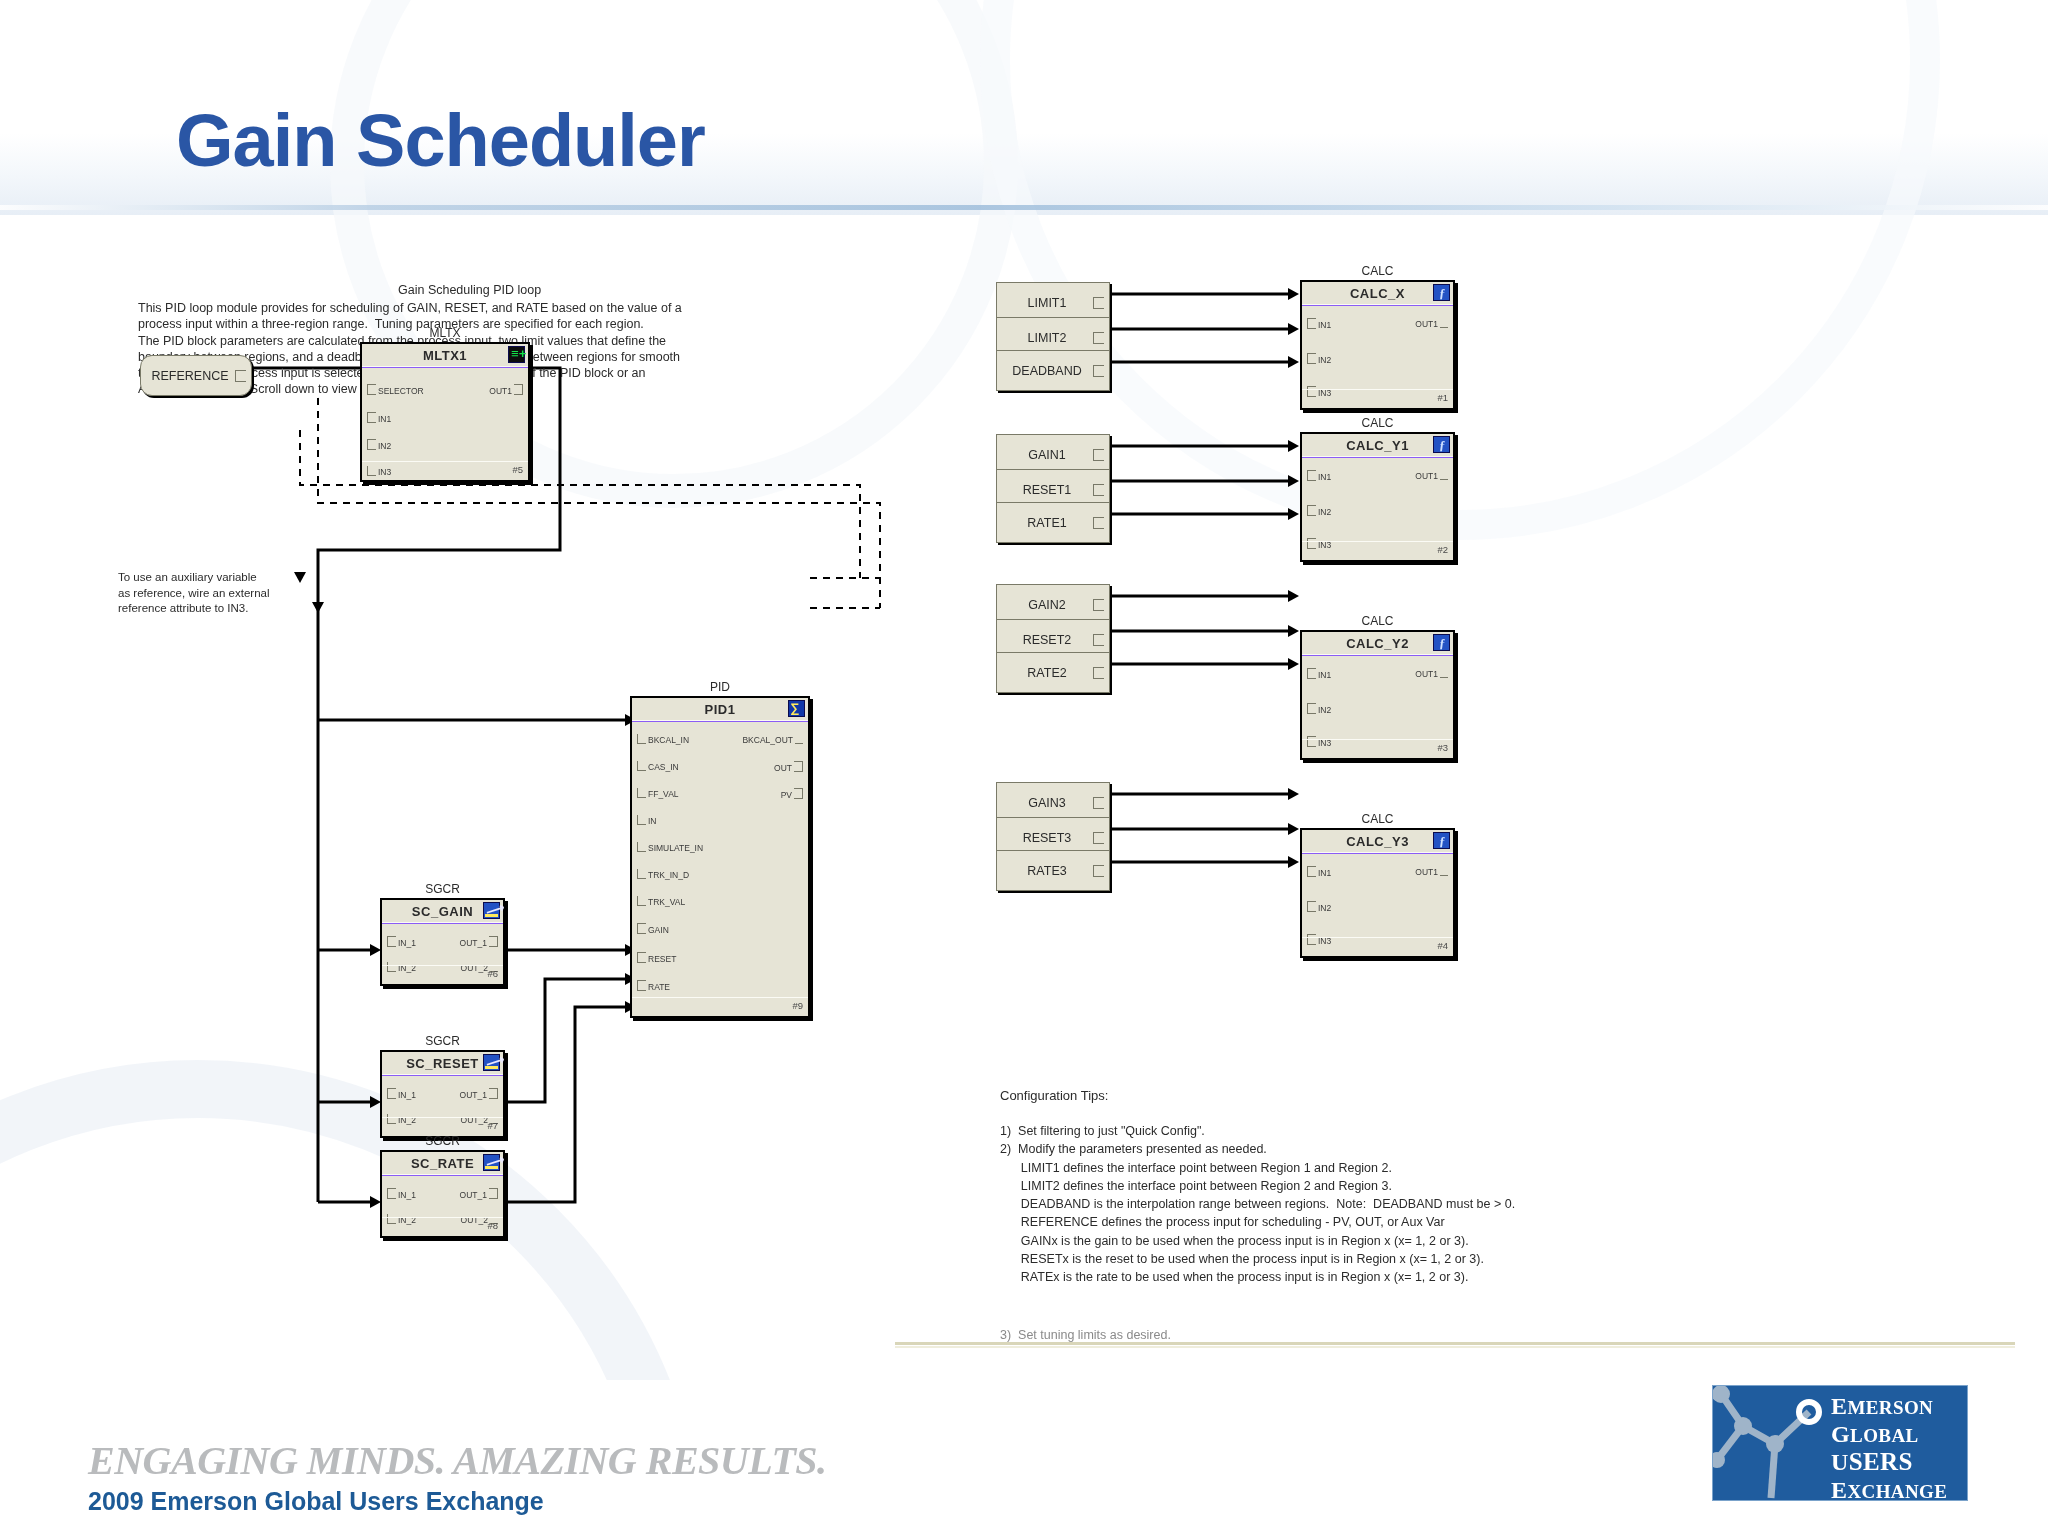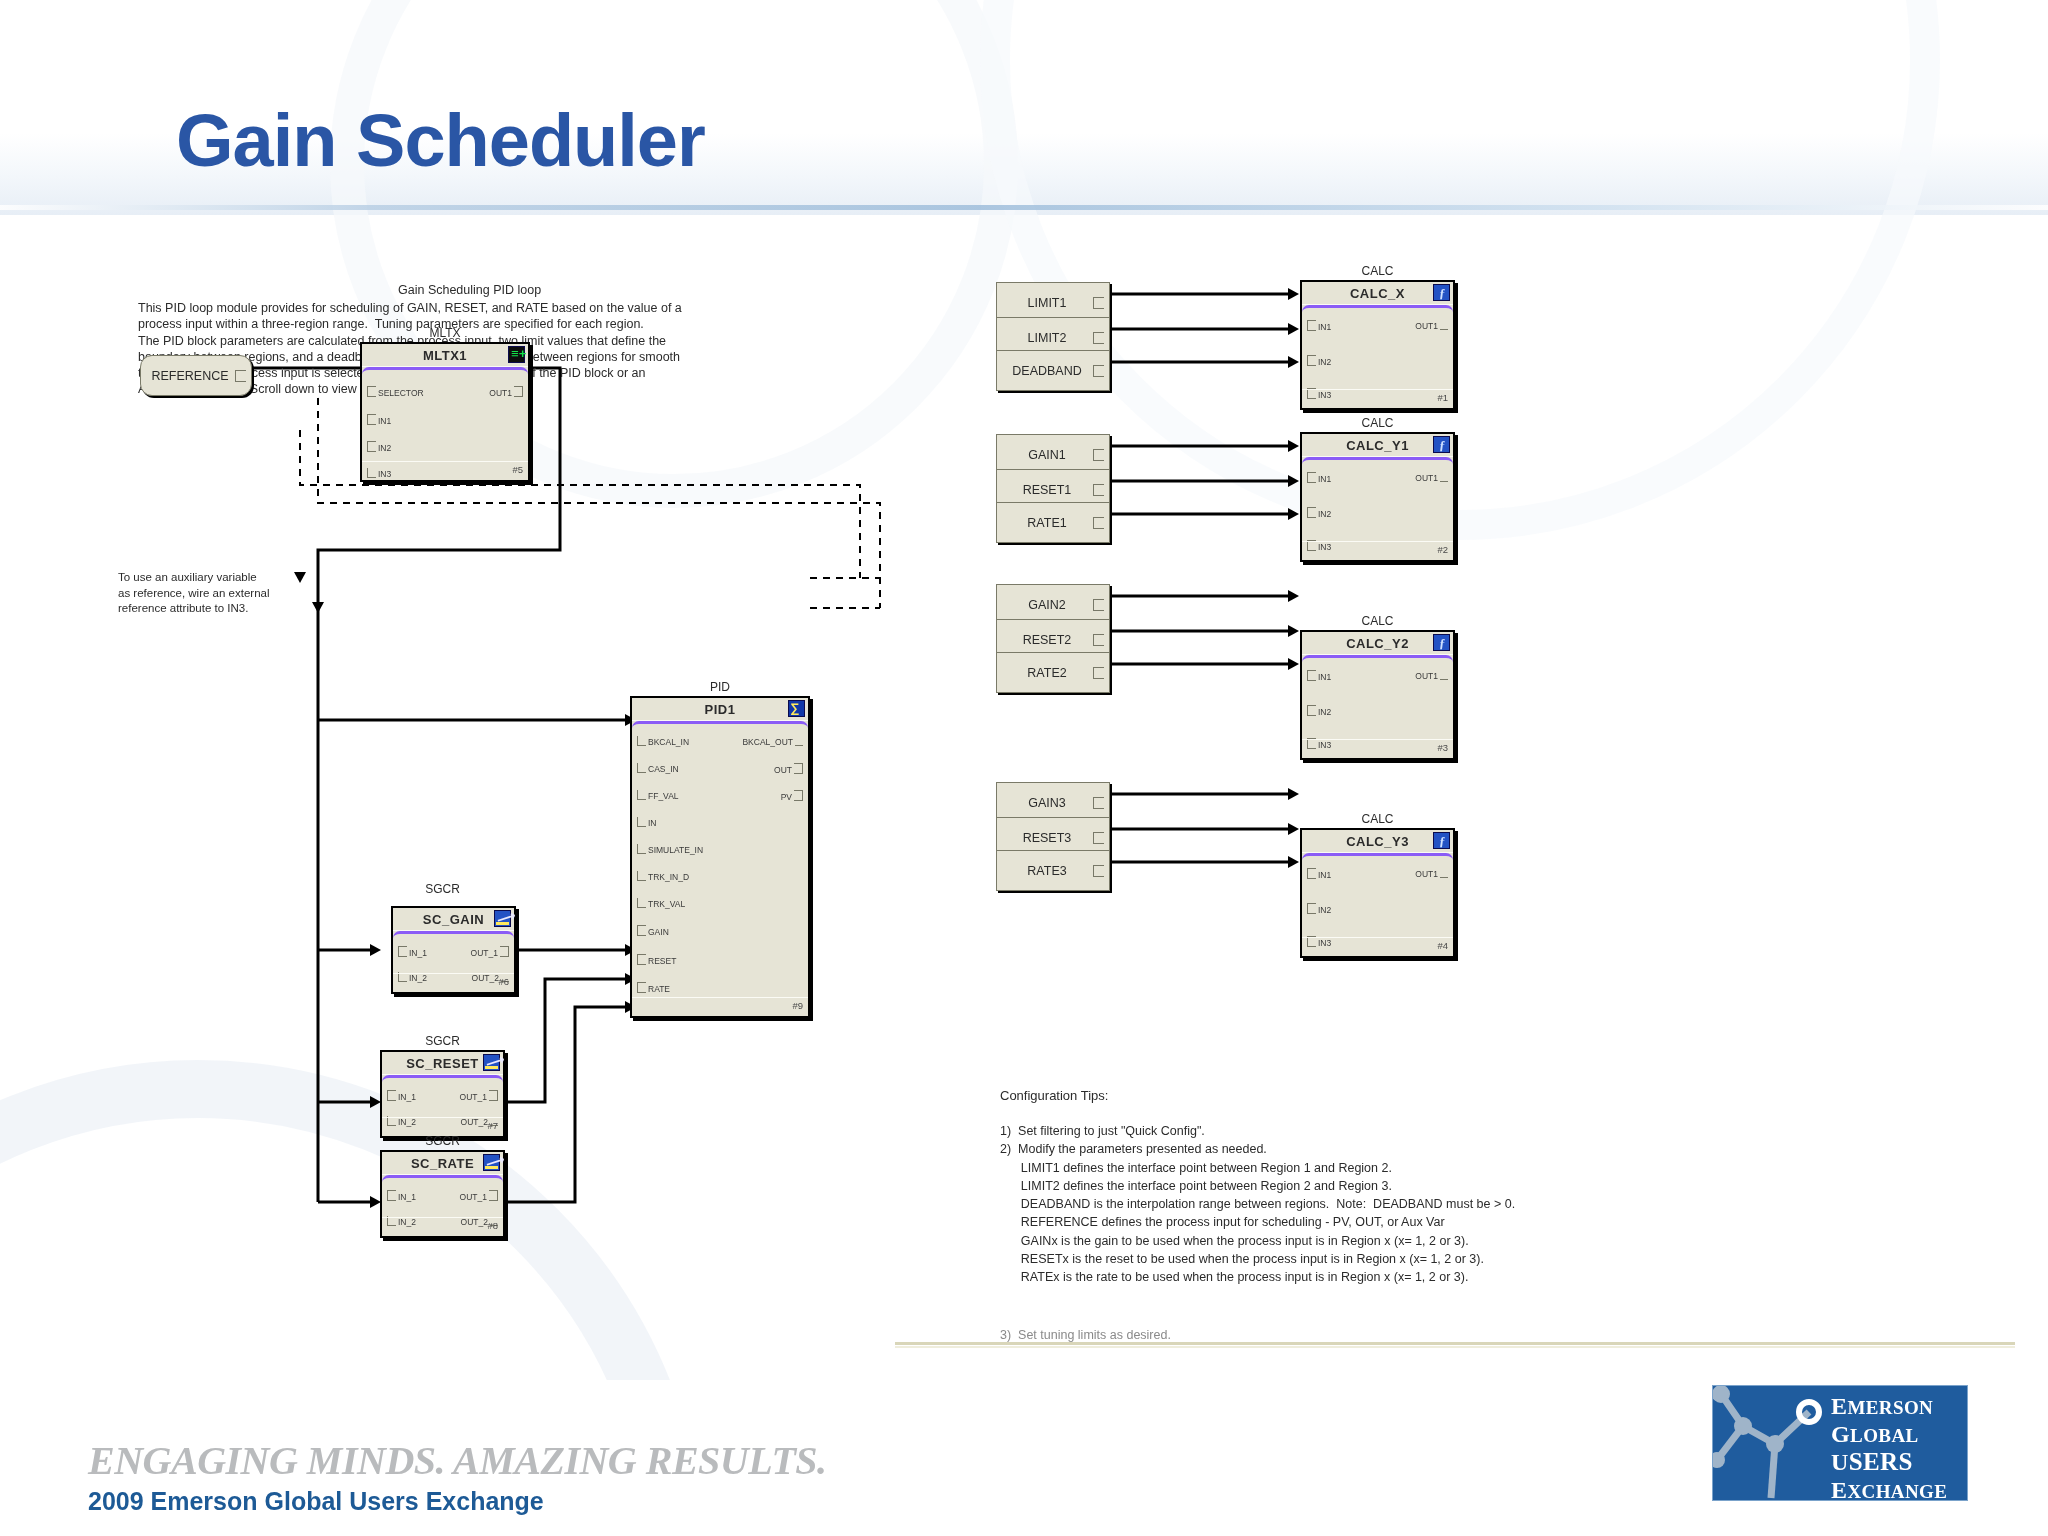--- a/index.html
+++ b/index.html
@@ -126,22 +126,21 @@
   .icon-sgcr .gl{
     position:absolute;left:2px;top:-1px;color:#e9e9ff;
     font-size:13px;font-weight:bold;line-height:16px;
     transform:rotate(-18deg);
   }
   .icon-sgcr .bar{
     position:absolute;left:1px;bottom:1px;width:13px;height:3px;background:#ffe95c;
   }
   .blk-body{
     position:relative;
-    border-top:3px solid #8b5cf6;
-    border-radius:7px;
+    border-top:1px solid #8b5cf6;
   }
   .port{
     position:absolute;
     font-size:8.5px;color:#3a3a3a;
     white-space:nowrap;line-height:10px;
   }
   .port .sq{
     display:inline-block;width:8px;height:9px;
     border:1px solid #787868;border-right:none;
     vertical-align:-1px;margin-right:2px;background:#e6e4d6;
@@ -350,21 +349,21 @@
       <div class="port right stub" style="right:5px;top:12px;"><span>BKCAL_OUT</span><span class="sq"></span></div>
       <div class="port right" style="right:5px;top:39px;"><span>OUT</span><span class="sq"></span></div>
       <div class="port right" style="right:5px;top:66px;"><span>PV</span><span class="sq"></span></div>
     </div>
     <div class="blk-foot">
         <span>#9</span>
       </div>
   </div>
 
   <div class="blk-caption" style="left:380px;top:632px;width:125px;">SGCR</div>
-  <div class="blk" style="left:391px;top:648px;width:125px;height:88px;margin-top:8px;">
+  <div class="blk" style="left:380px;top:648px;width:125px;height:88px;">
     <div class="blk-head">
       <span class="blk-name">SC_GAIN</span>
       <span class="blk-icon icon-sgcr">
           <span class="gl">⟶</span>
           <span class="bar"></span>
         </span>
     </div>
     <div class="blk-body" style="height:64px;">
       <div class="port" style="left:5px;top:12px;"><span class="sq"></span><span>IN_1</span></div>
       <div class="port stub" style="left:5px;top:38px;"><span class="sq"></span><span>IN_2</span></div>

